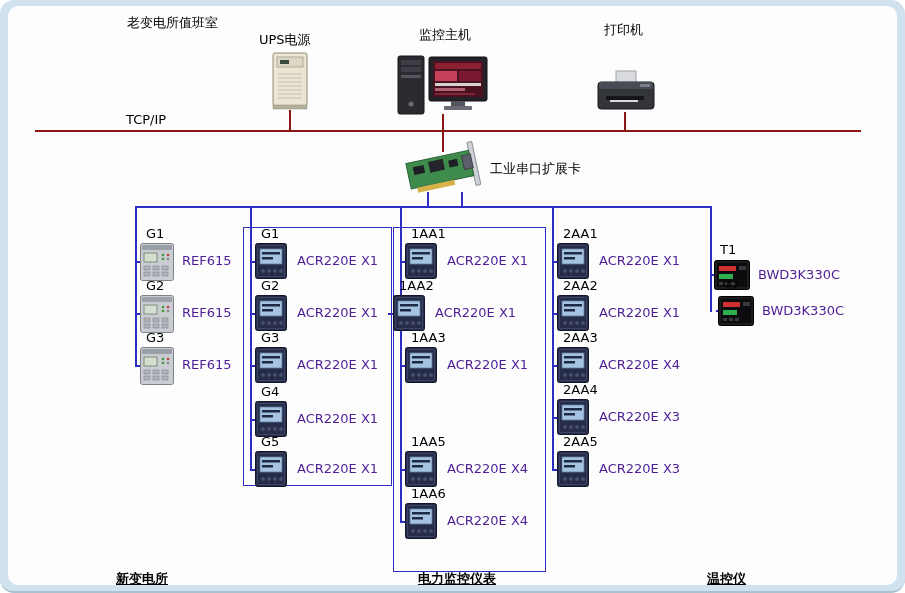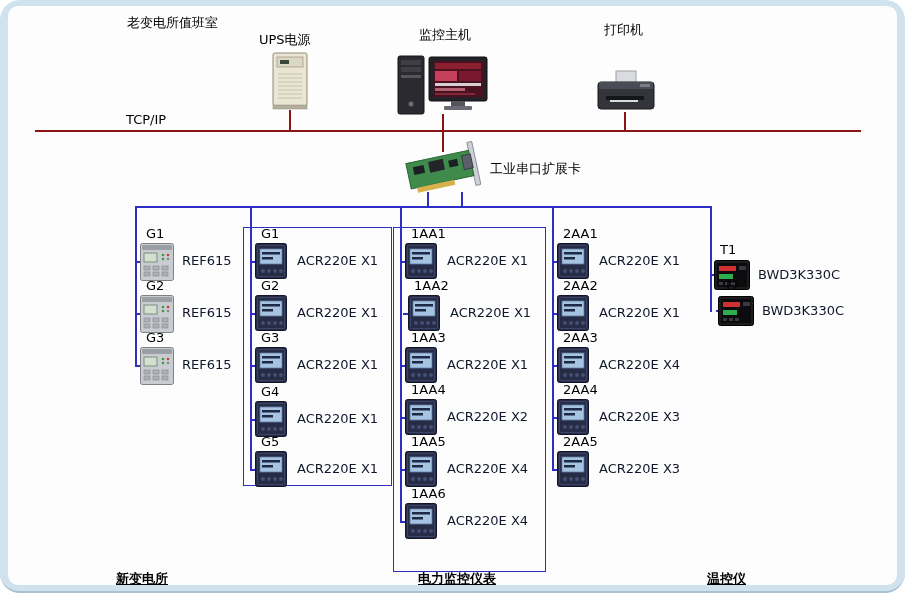--- a/index.html
+++ b/index.html
@@ -1,37 +1,37 @@
 <!DOCTYPE html>
 <html><head>
 <meta charset="utf-8">
 <style>
   * { box-sizing: border-box; margin: 0; padding: 0; }
   html, body { background: #ffffff; }
   body { font-family: "DejaVu Sans", "Liberation Sans", sans-serif; }
   .stage {
     position: relative; width: 905px; height: 593px;
-    background: #cfe2ee; border-radius: 20px; overflow: hidden;
+    background: #cfe2ee; border-radius: 14px; overflow: hidden;
     border-bottom: 2px solid #a8c2d2;
   }
   .panel {
     position: absolute; left: 8px; top: 6px; width: 889px; height: 579px;
     background: #fdfdfd; border-radius: 10px;
   }
   .label { position: absolute; font-size: 13px; color: #000; white-space: nowrap; }
   .bold { font-weight: bold; text-decoration: underline; }
   .hline, .vline { position: absolute; }
   .maroon { background: #8b1414; }
   .blue { background: #2e2ec4; }
   .busbox { position: absolute; border: 1px solid #2e2ec4; background: transparent; }
   .devsvg { position: absolute; display: block; }
   .item { position: absolute; width: 138px; height: 54px; }
   .item .tag { position: absolute; left: 6px; top: 0; font-size: 13px; color: #000; white-space: nowrap; }
   .item .dev { position: absolute; left: 0; top: 17px; display: block; }
-  .item .model { position: absolute; left: 42px; top: 27px; font-size: 13px; color: #0f172a; white-space: nowrap; }
+  .item .model { position: absolute; left: 42px; top: 27px; font-size: 13px; color: #4c1d95; white-space: nowrap; }
   .item .stub { position: absolute; left: -5px; top: 35px; width: 5px; height: 2px; background: #2e2ec4; }
   .item.temp .dev { top: 18px; }
   .item.temp .stub { left: -2px; width: 2px; top: 32px; }
   .item.temp .model { left: 44px; top: 25px; }
   .defs-holder { position: absolute; width: 0; height: 0; overflow: hidden; }
   .card-rot { transform: rotate(-12deg); }
 </style>
 </head>
 <body>
 
@@ -238,43 +238,35 @@
   </div>
 
   <div class="item" style="left:405px;top:226px">
     <span class="stub"></span>
     <div class="tag">1AA1</div>
     <svg class="dev" width="32" height="36">
         <use href="#sym-acr"></use>
       </svg>
     <div class="model">ACR220E X1</div>
   </div>
-  <div class="item" style="left:408px;top:278px">
+  <div class="item" style="left:393px;top:278px">
     <span class="stub"></span>
     <div class="tag">1AA2</div>
     <svg class="dev" width="32" height="36">
         <use href="#sym-acr"></use>
       </svg>
     <div class="model">ACR220E X1</div>
   </div>
   <div class="item" style="left:405px;top:330px">
     <span class="stub"></span>
     <div class="tag">1AA3</div>
     <svg class="dev" width="32" height="36">
         <use href="#sym-acr"></use>
       </svg>
     <div class="model">ACR220E X1</div>
-  </div>
-  <div class="item" style="left:405px;top:382px">
-    <span class="stub"></span>
-    <div class="tag">1AA4</div>
-    <svg class="dev" width="32" height="36">
-        <use href="#sym-acr"></use>
-      </svg>
-    <div class="model">ACR220E X2</div>
   </div>
   <div class="item" style="left:405px;top:434px">
     <span class="stub"></span>
     <div class="tag">1AA5</div>
     <svg class="dev" width="32" height="36">
         <use href="#sym-acr"></use>
       </svg>
     <div class="model">ACR220E X4</div>
   </div>
   <div class="item" style="left:405px;top:486px">

